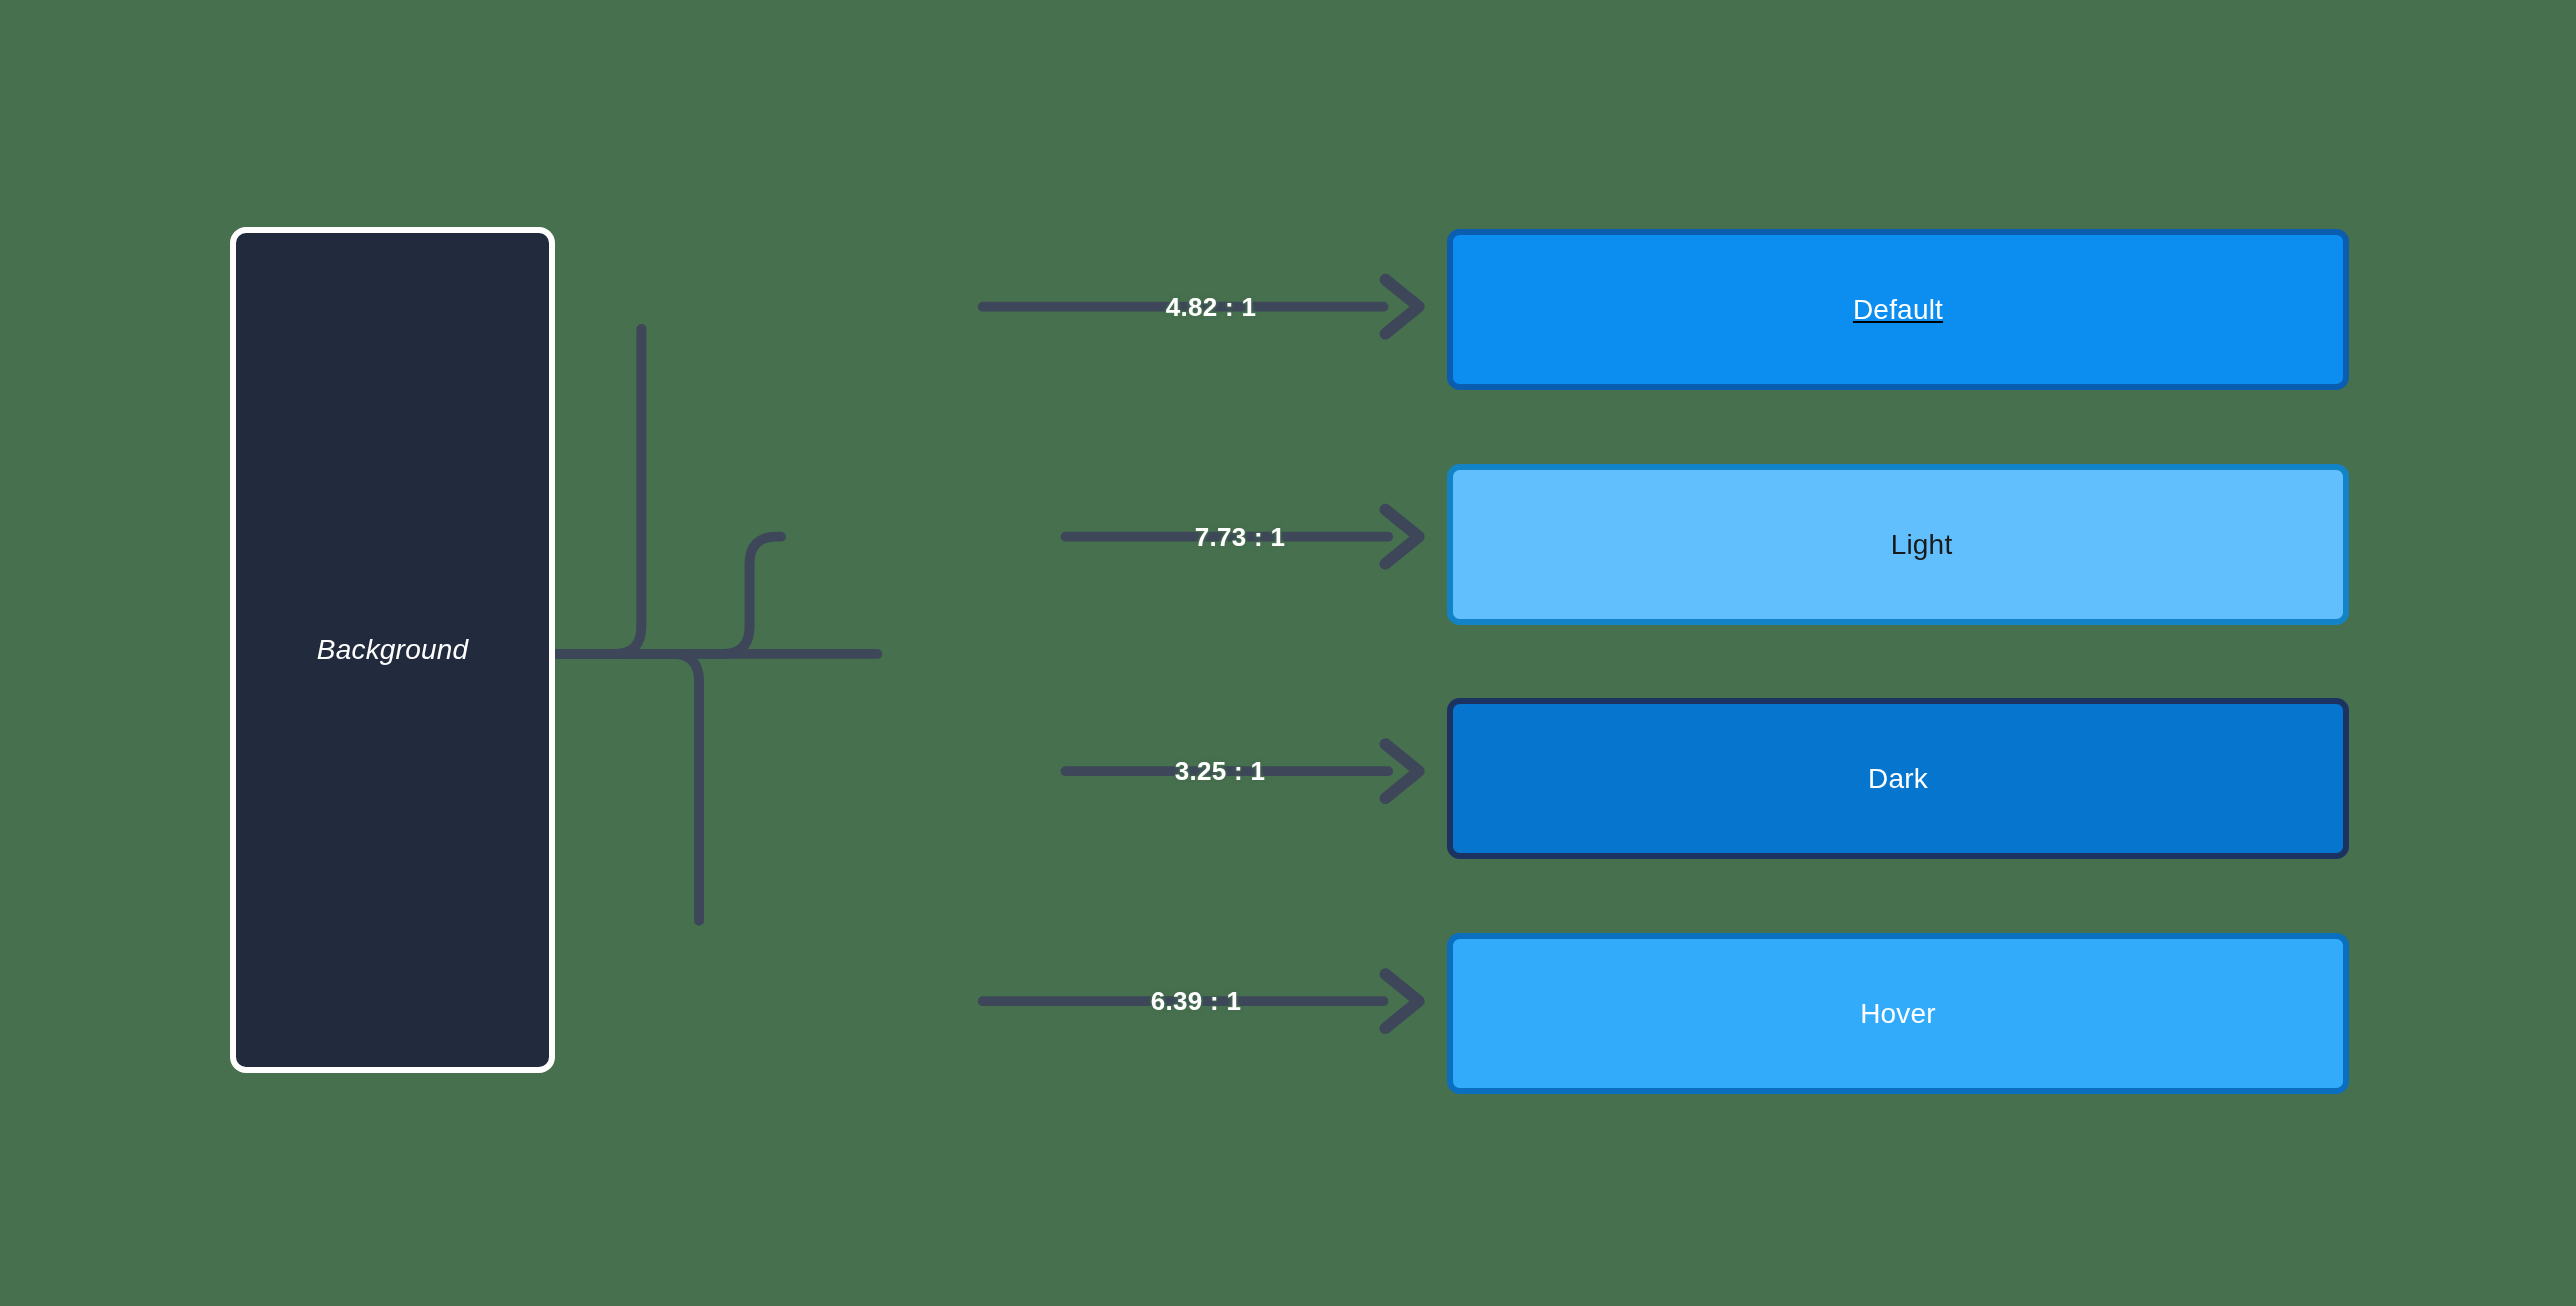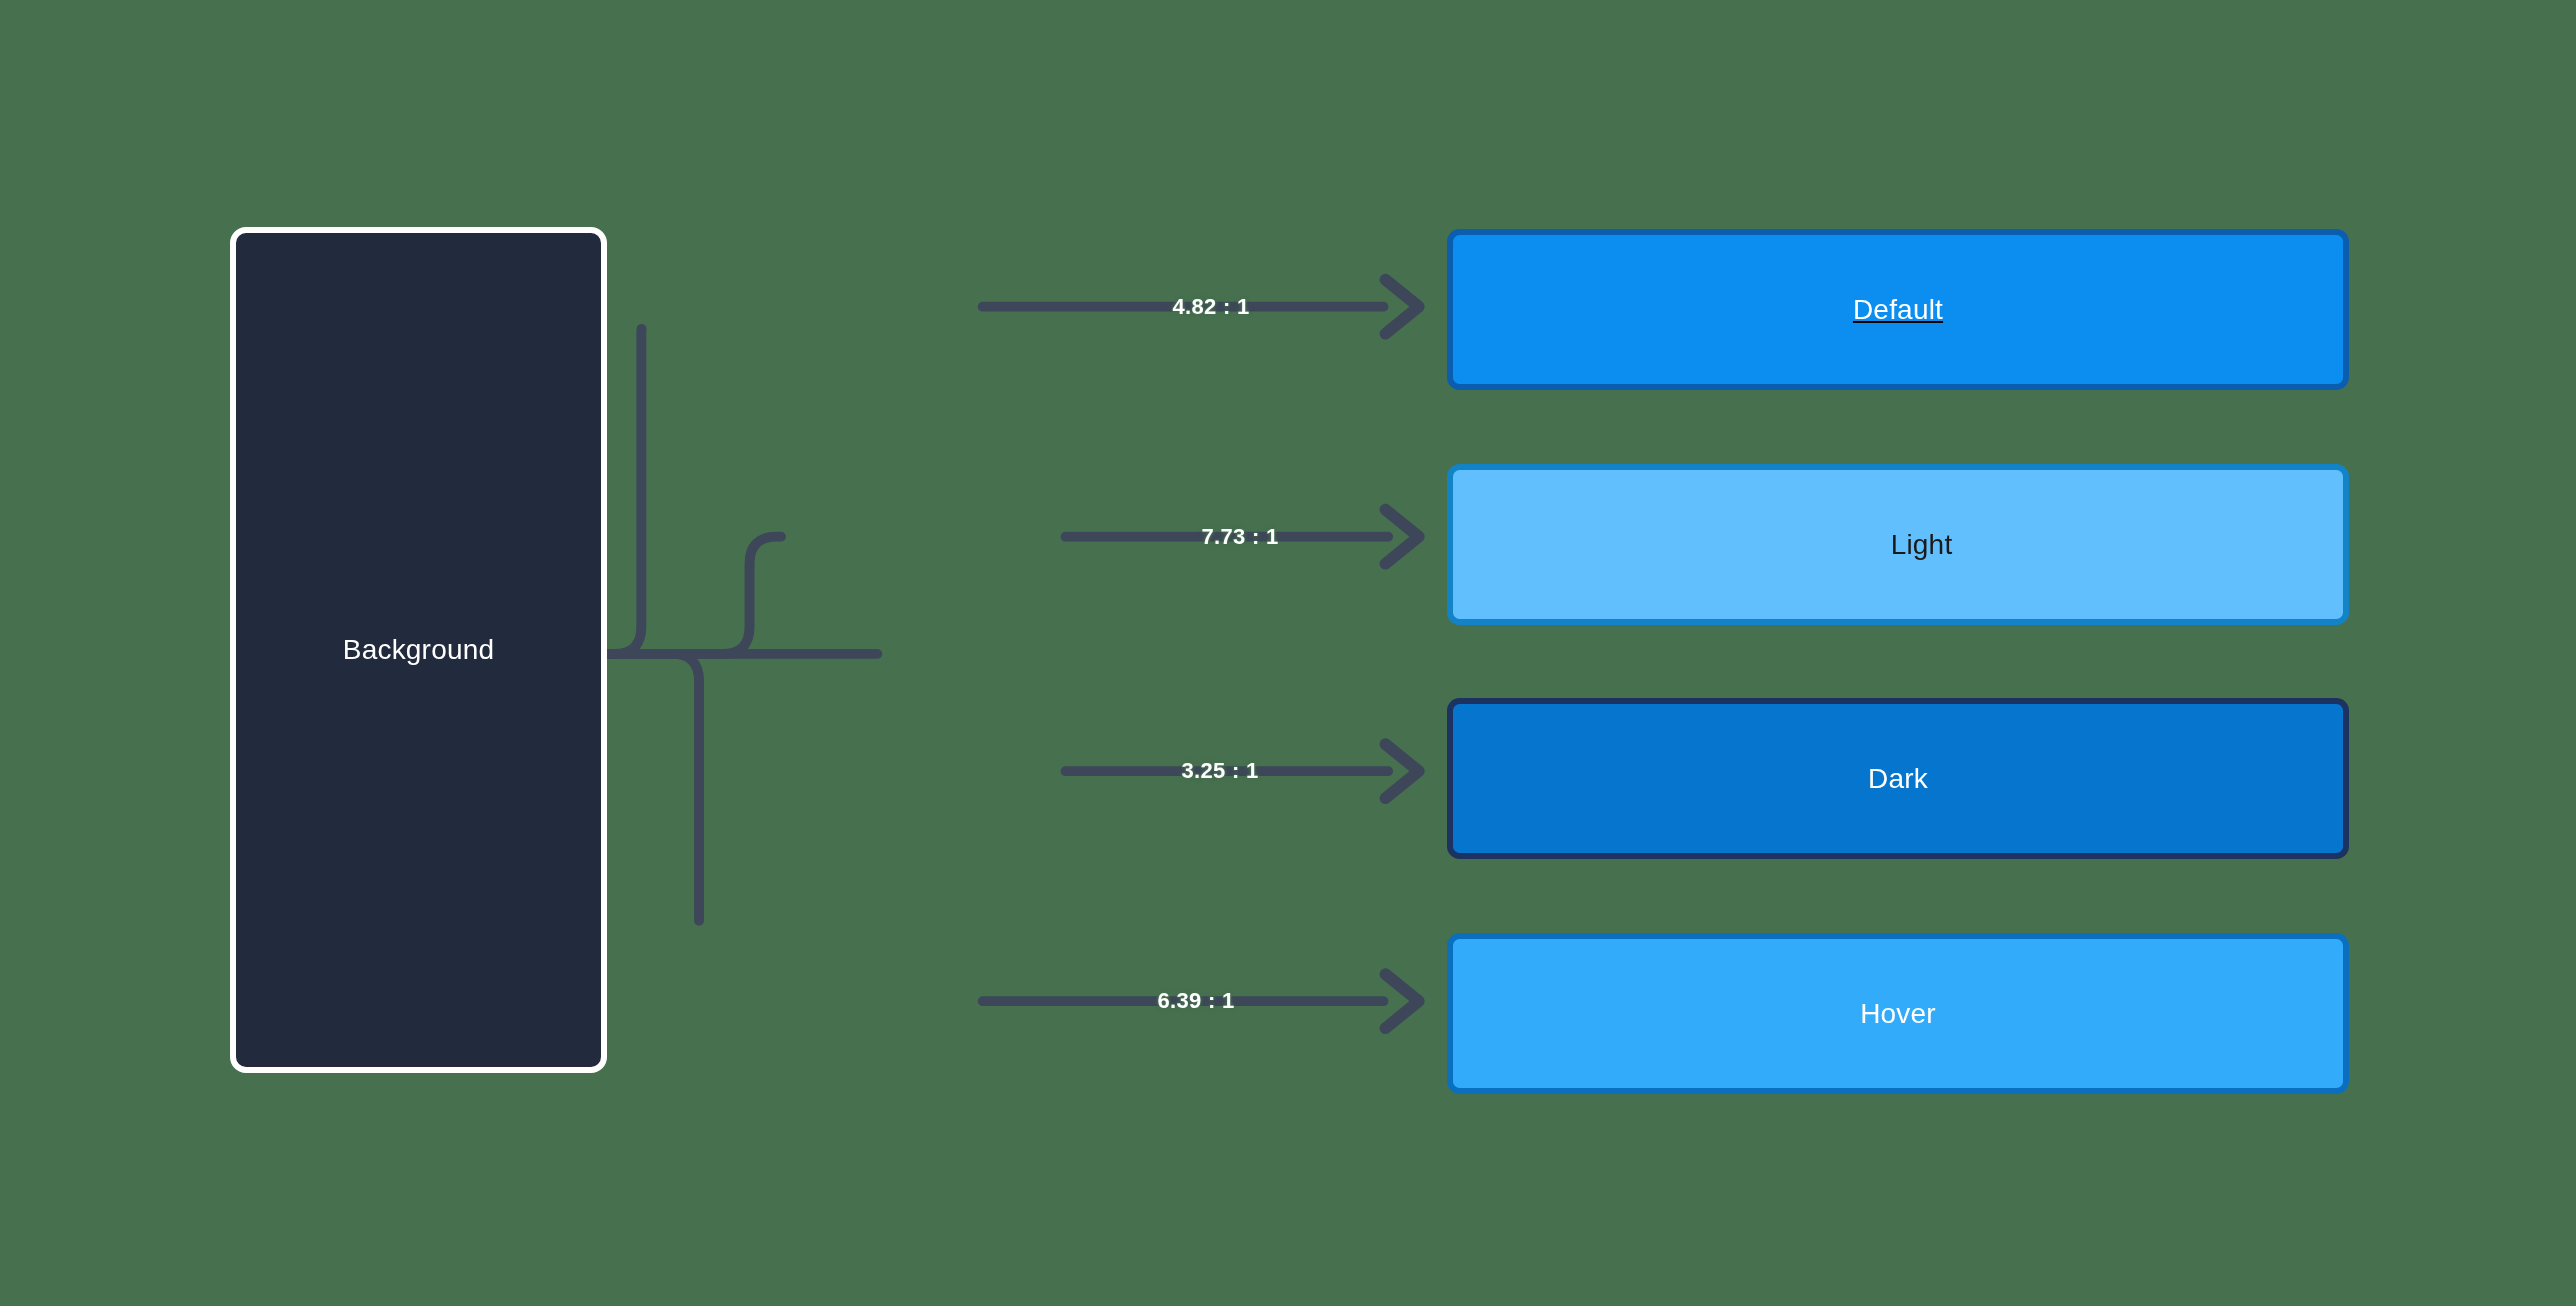--- a/index.html
+++ b/index.html
@@ -25,29 +25,30 @@
     top: 0;
     width: 2576px;
     height: 1306px;
   }
 
   
   .source-node {
     position: absolute;
     left: 230px;
     top: 227px;
-    width: 377px;
+    width: 325px;
     height: 846px;
     box-sizing: border-box;
     background: #212B3D;
     border: 6.3px solid #FFFFFF;
     border-radius: 16px;
     display: flex;
     align-items: center;
     justify-content: center;
+    font-style: italic;
   }
   .source-label {
     color: #FFFFFF;
     font-size: 28px;
     letter-spacing: 0.2px;
     line-height: 1;
   }
 
   
   .swatch {
@@ -71,21 +72,21 @@
   .swatch-0 { top: 229px; text-decoration: underline; }
   .swatch-1 { top: 464px; padding-left: 47px; }
   .swatch-2 { top: 698px; }
   .swatch-3 { top: 933px; }
 
   
   .ratio-label {
     position: absolute;
     transform: translate(-50%, -50%);
     color: #FFFFFF;
-    font-size: 22px;
+    font-size: 26px;
     font-weight: bold;
     white-space: nowrap;
     letter-spacing: 0.3px;
     text-shadow: 0 0 2.7px #47704F, 0 0 2.7px #47704F, 0 0 5.4px #47704F;
   }
 </style>
 </head>
 <body style="background: rgb(71, 112, 79);">
 
 <div id="canvas" style="background: rgb(71, 112, 79);">

